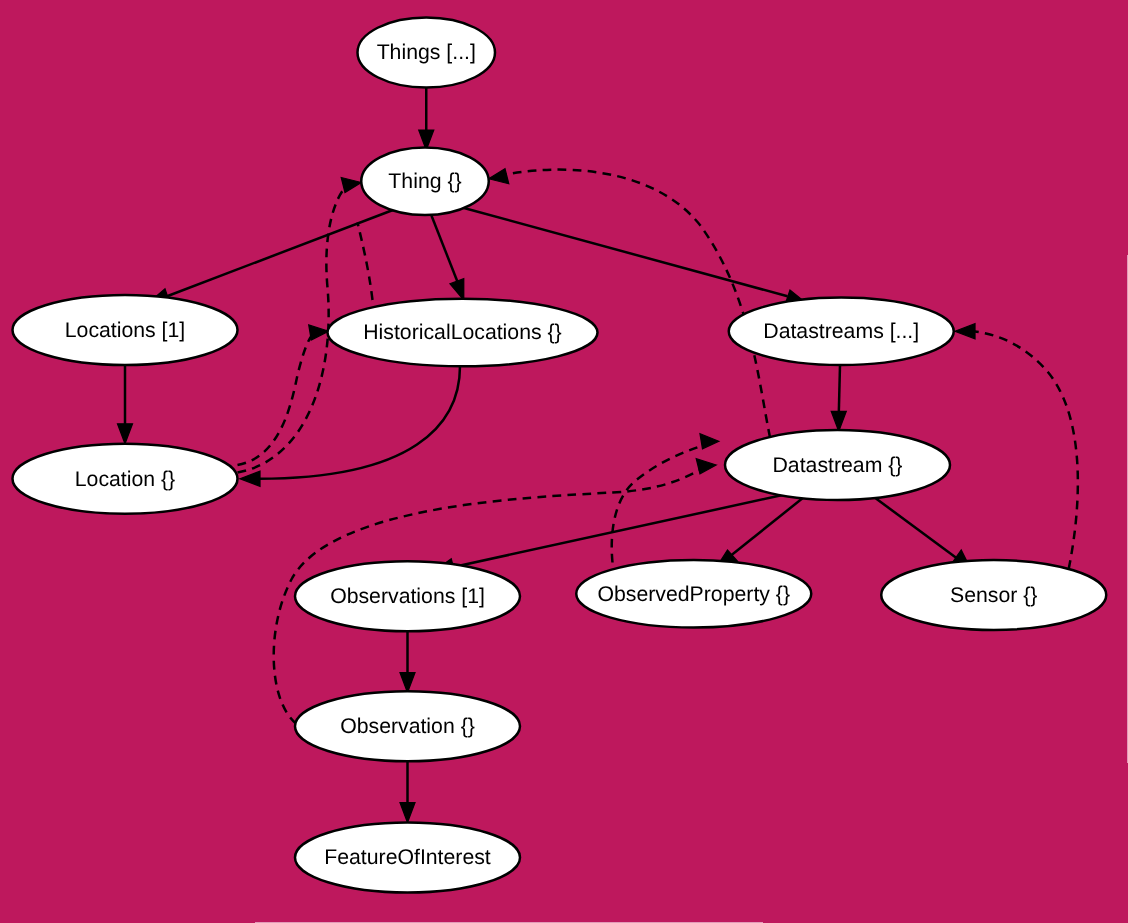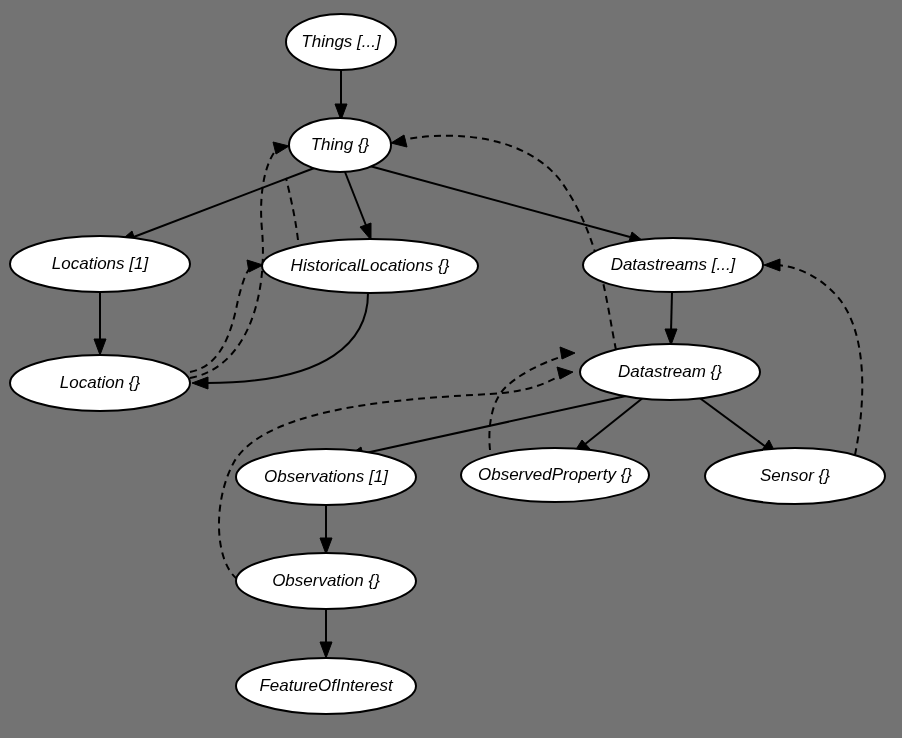--- a/index.html
+++ b/index.html
@@ -10,22 +10,21 @@
   body {
     width: 902px;
     height: 738px;
     font-family: "Liberation Sans", sans-serif;
     overflow: hidden;
   }
   #diagram-root {
     position: relative;
     width: 902px;
     height: 738px;
-    background: #737373;
-    font-style: italic;
+    background: #be185d;
   }
   svg#graph {
     display: block;
     width: 902px;
     height: 738px;
   }
   .node-ellipse {
     fill: #ffffff;
     stroke: #000000;
     stroke-width: 2;

